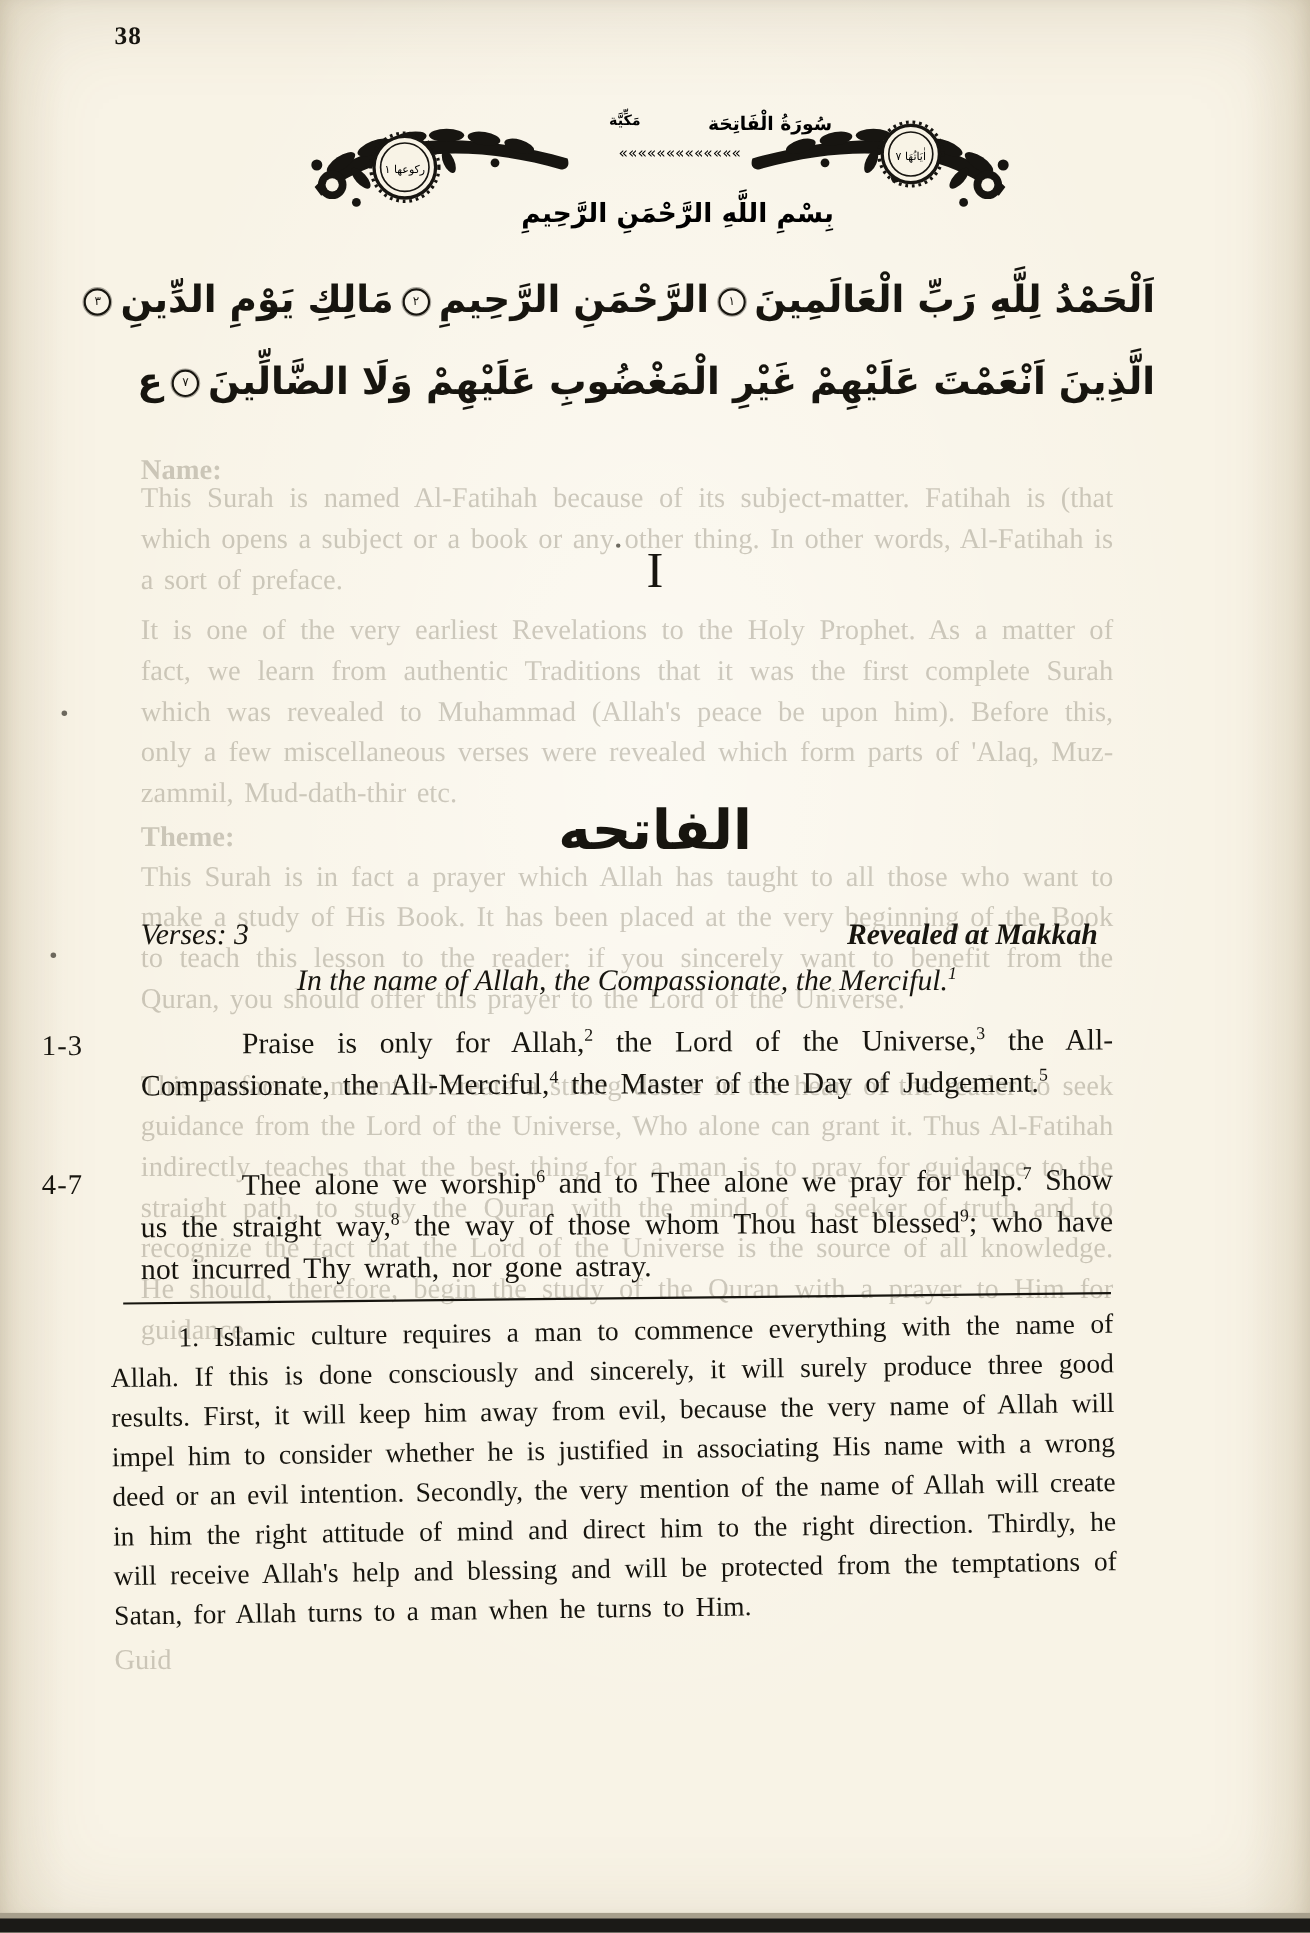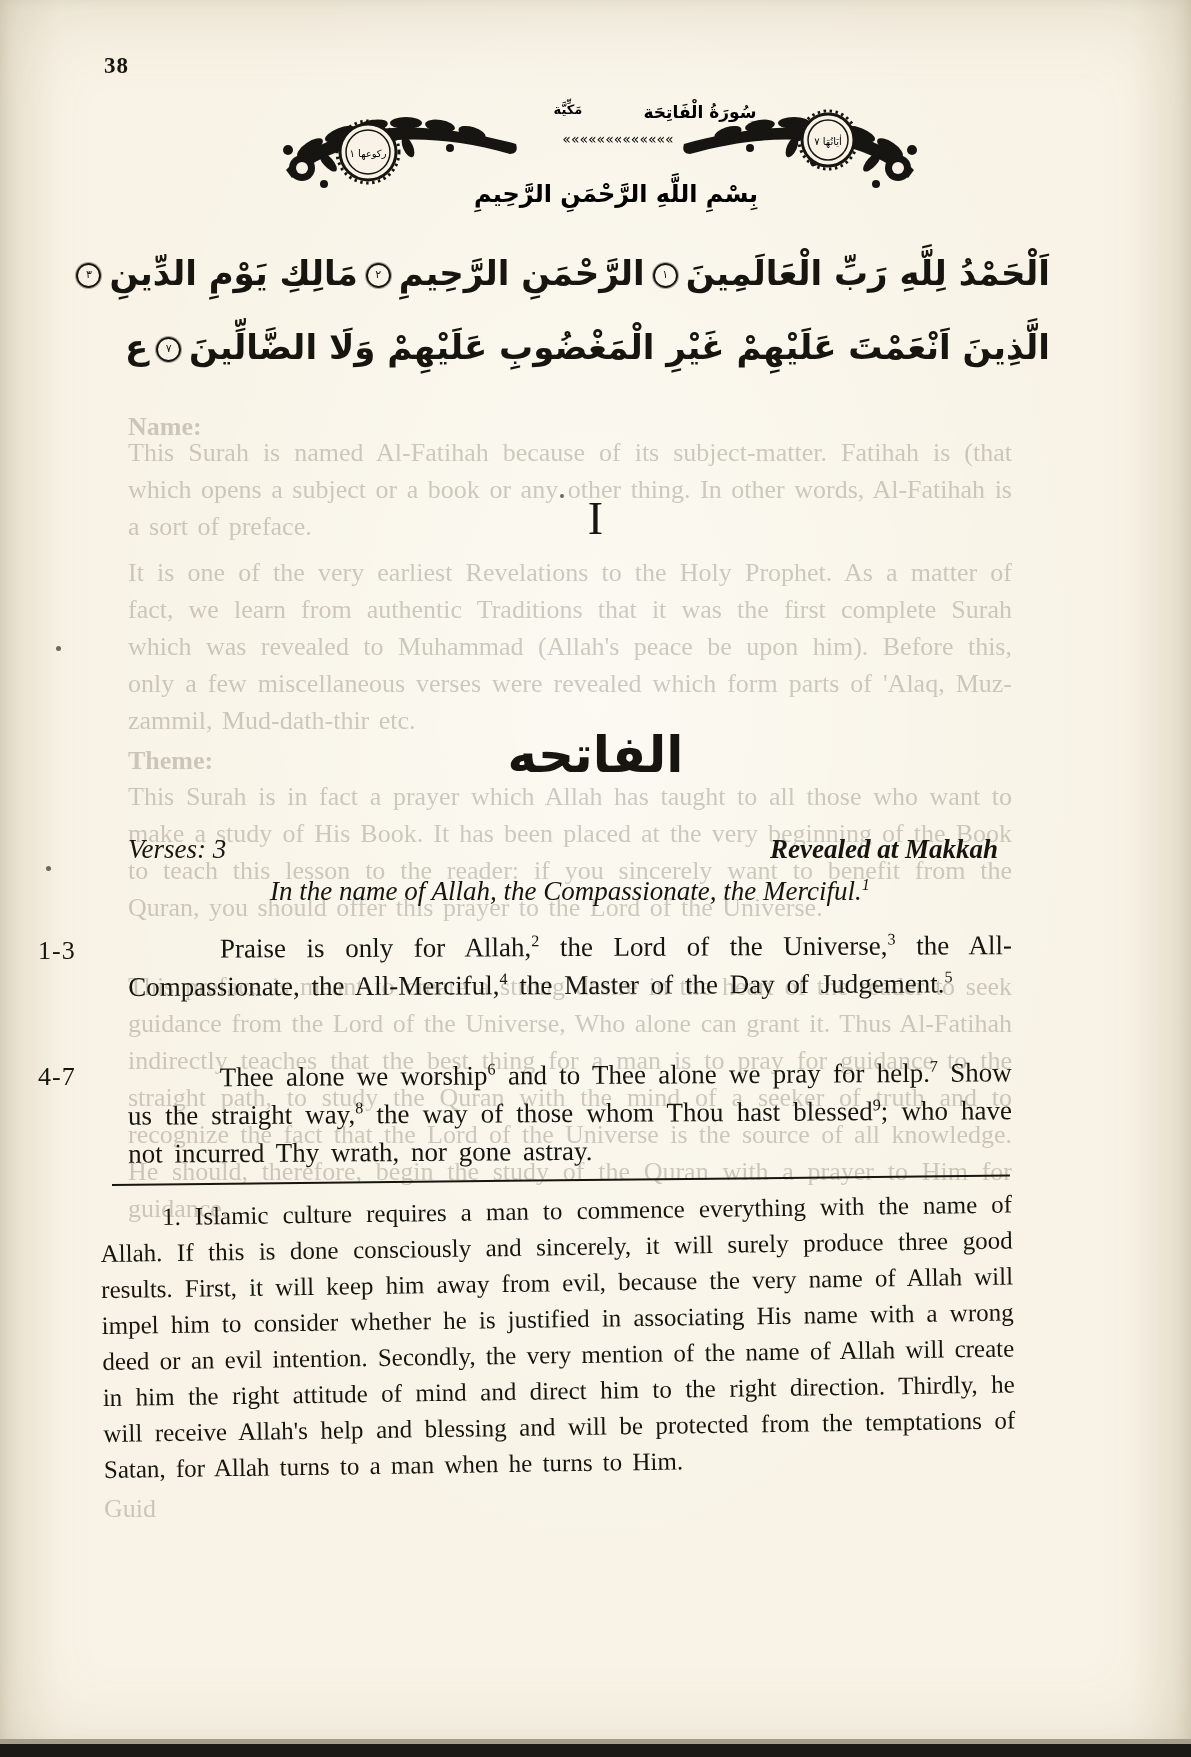--- a/index.html
+++ b/index.html
@@ -19,21 +19,21 @@
     content:"";position:absolute;inset:0;pointer-events:none;
     box-shadow:inset 0 0 90px rgba(120,100,55,.20), inset 0 -6px 18px rgba(90,80,50,.18);
   }
   .abs{position:absolute;}
   
   .ghost{position:absolute;z-index:1;color:#837d6c;opacity:.38;filter:blur(.6px);
     font-size:26px;line-height:37px;text-align:justify;word-spacing:3px;}
   .ghost.b{font-weight:bold;text-align:left;}
   
   .ink{z-index:2;}
-  .page-number{left:104px;top:20px;font-size:23px;font-weight:bold;letter-spacing:1px;margin-top:33px;}
+  .page-number{left:104px;top:20px;font-size:23px;font-weight:bold;letter-spacing:1px;}
   .ornament{left:268px;top:92px;width:664px;height:132px;}
   .arabic{font-family:"DejaVu Sans", sans-serif;direction:rtl;}
   .verses{left:140px;top:236px;width:910px;text-align:center;
     font-size:34px;font-weight:700;line-height:74px;}
   .verse-line{white-space:nowrap;}
   .ayah-mark{display:inline-block;width:21px;height:21px;border:2px solid #17150f;
     border-radius:50%;box-shadow:0 0 0 1px rgba(23,21,15,.35);
     font-size:11px;line-height:20px;text-align:center;vertical-align:middle;
     margin:0 8px;font-weight:400;}
   .chapter-roman{left:0;top:492px;width:100%;text-align:center;font-size:46px;}

